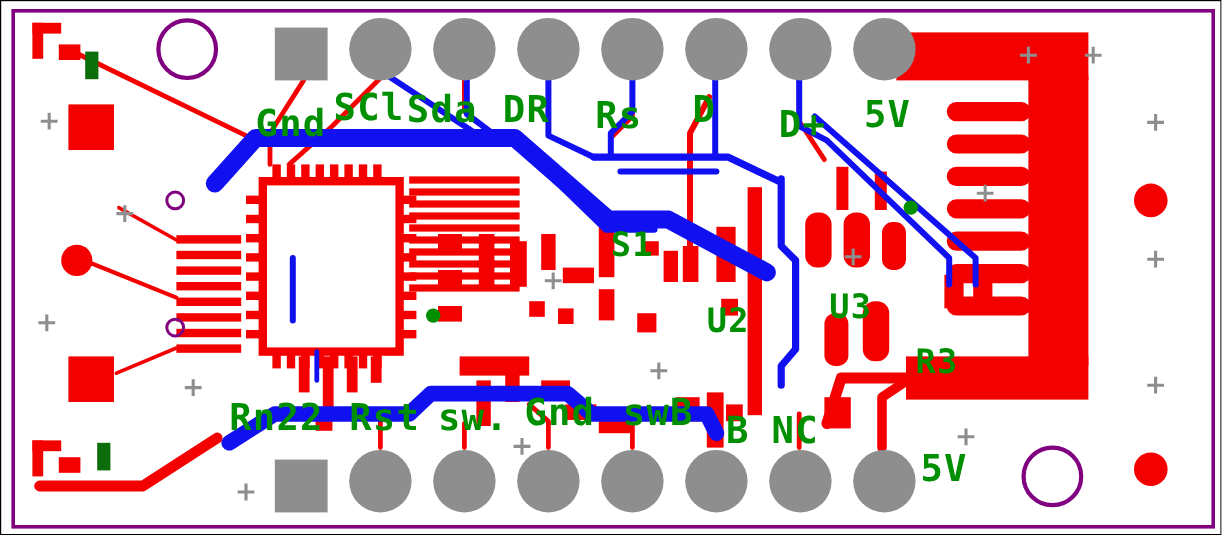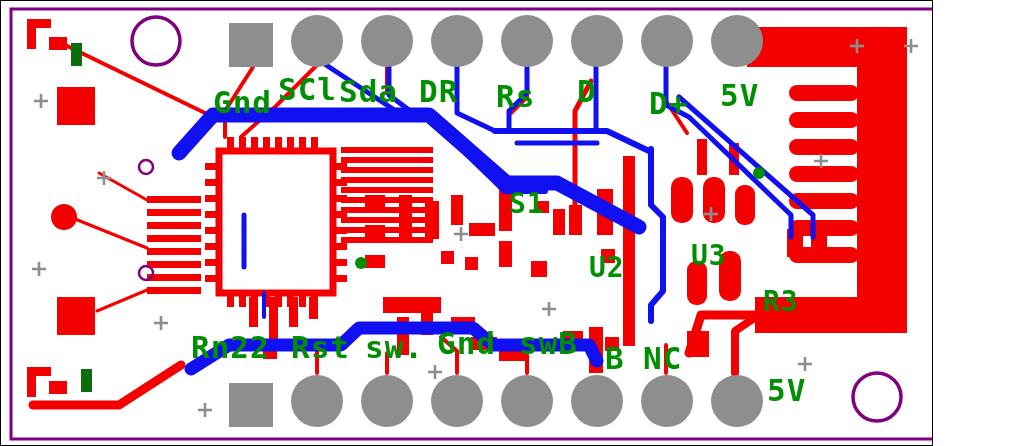--- a/index.html
+++ b/index.html
@@ -1,17 +1,17 @@
 <!DOCTYPE html>
 <html style="--copper-top: #f50000; --copper-bottom: #1010f0; --pad-gray: #8e8e8e; --silk-green: #008f00; --silk-green-dark: #0b6e0b; --board-purple: #800080;"><head>
 <meta charset="utf-8">
 <style>
   html,body{margin:0;padding:0;background:#ffffff;}
   .frame{
-    width:933px;height:446px;position:relative;background:#ffffff;
+    width:1018px;height:446px;position:relative;background:#ffffff;
     border:1px solid #000;box-sizing:border-box;overflow:hidden;
     font-family:"DejaVu Sans Mono", monospace;
   }
   svg{display:block;}
   .cu   { fill: var(--copper-top,#f50000); }
   .cuO  { fill:none; stroke: var(--copper-top,#f50000); }
   .cuL  { fill:none; stroke: var(--copper-top,#f50000); stroke-linecap:round; stroke-linejoin:round; }
   .bl   { fill:none; stroke: var(--copper-bottom,#1010f0); stroke-linecap:round; stroke-linejoin:round; }
   .pad  { fill: var(--pad-gray,#8e8e8e); }
   .outl { fill:none; stroke: var(--board-purple,#800080); }

